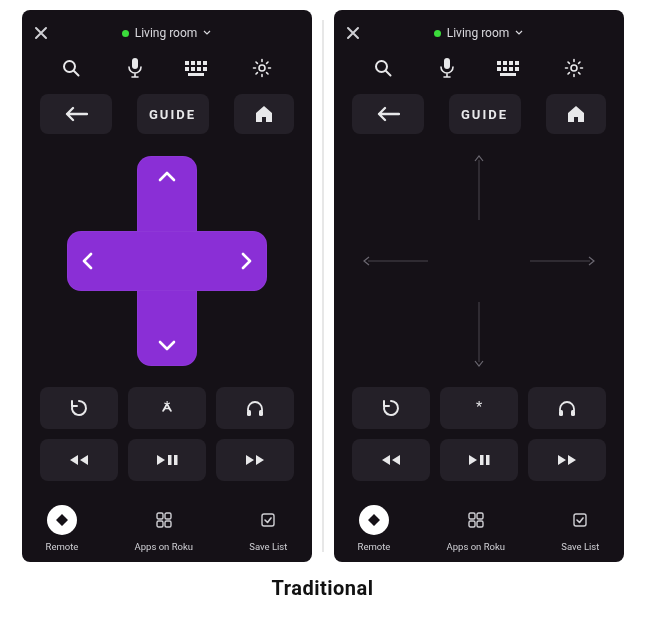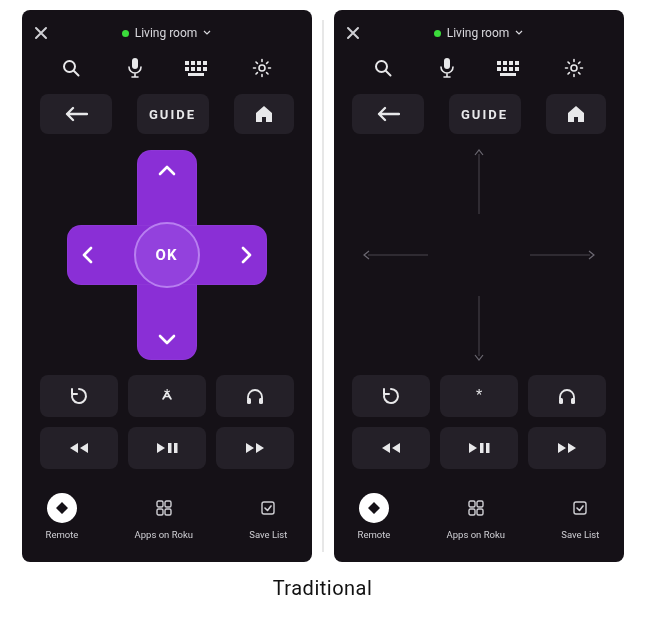--- a/index.html
+++ b/index.html
@@ -13,21 +13,21 @@
   .panels { display:flex; gap: 22px; justify-content: center; position: relative; }
   .divider {
     position:absolute; left:50%; top:10px; bottom:10px;
     transform:translateX(-50%);
     width:1px; background:#d0d0d0;
   }
   .panel {
     width: 290px; height: 552px;
     background: #151117;
     border-radius: 8px;
-    padding: 12px 12px 22px 12px;
+    padding: 12px 12px 10px 12px;
     display:flex; flex-direction:column;
     color: #e8e8e8;
   }
   .topbar { display:flex; align-items:center; height:22px; }
   .close-x { width:18px; color:#cfcfd4; cursor:pointer; }
   .device-chip {
     flex:1; display:flex; justify-content:center; align-items:center; gap:6px;
     font-size:12px; color:#d8d8dd;
   }
   .dot { width:7px; height:7px; border-radius:50%; background:#3bdc3b; }
@@ -86,21 +86,21 @@
   .btnrow + .btnrow { margin-top:10px; }
   .bottomnav {
     margin-top:24px; display:flex; justify-content:space-around; align-items:center;gap:32px;
   }
   .navitm { display:flex; flex-direction:column; align-items:center; gap:6px; cursor:pointer; }
   .navitm .circ { width:30px; height:30px; border-radius:50%; display:flex; align-items:center; justify-content:center; }
   .navitm.active .circ { background:#fff; color:#151117; }
   .navitm:not(.active) .circ { color:#cfcfd4; }
   .navitm .lbl { font-size:9.5px; color:#cfcfd4; }
   .captions { display:flex; gap:22px; justify-content:center; margin-top:14px; width:100%; }
-  .captions .cap { width:290px; text-align:center; font-size:20px; color:#111; font-weight:400; letter-spacing:0.5px; }
+  .captions .cap { width:290px; text-align:center; font-size:20px; color:#111; font-weight:700; letter-spacing:0.5px; }
   svg { display:block; }
 </style>
 </head>
 <body>
 
 <div class="panels">
   <div class="divider"></div>
 
   <div class="panel">
     <div class="topbar">
@@ -188,23 +188,20 @@
         <div class="chev left">
             <svg width="14" height="20" viewBox="0 0 14 20">
               <path d="M10 3 L3 10 L10 17" stroke="#fff" stroke-width="2.6" fill="none" stroke-linecap="round" stroke-linejoin="round"></path>
             </svg>
           </div>
         <div class="chev right">
             <svg width="14" height="20" viewBox="0 0 14 20">
               <path d="M4 3 L11 10 L4 17" stroke="#fff" stroke-width="2.6" fill="none" stroke-linecap="round" stroke-linejoin="round"></path>
             </svg>
           </div>
-        <div class="ok">
-          <span>OK</span>
-        </div>
       </div>
     </div>
 
     <div class="btnrow">
       <div class="sqbtn">
         <svg width="20" height="20" viewBox="0 0 20 20">
             <path d="M10 3 a7 7 0 1 1 -6.7 5" stroke="currentColor" stroke-width="2" fill="none" stroke-linecap="round"></path>
             <path d="M3 3 v5 h5" stroke="currentColor" stroke-width="2" fill="none" stroke-linecap="round" stroke-linejoin="round"></path>
           </svg>
       </div>

